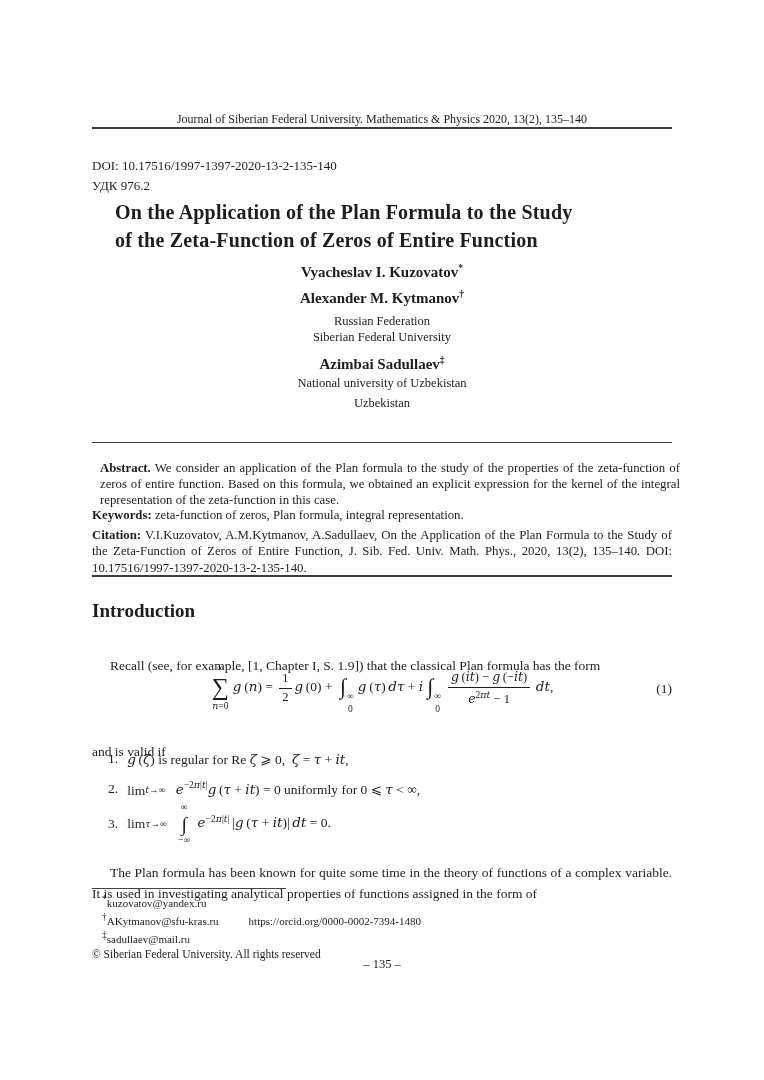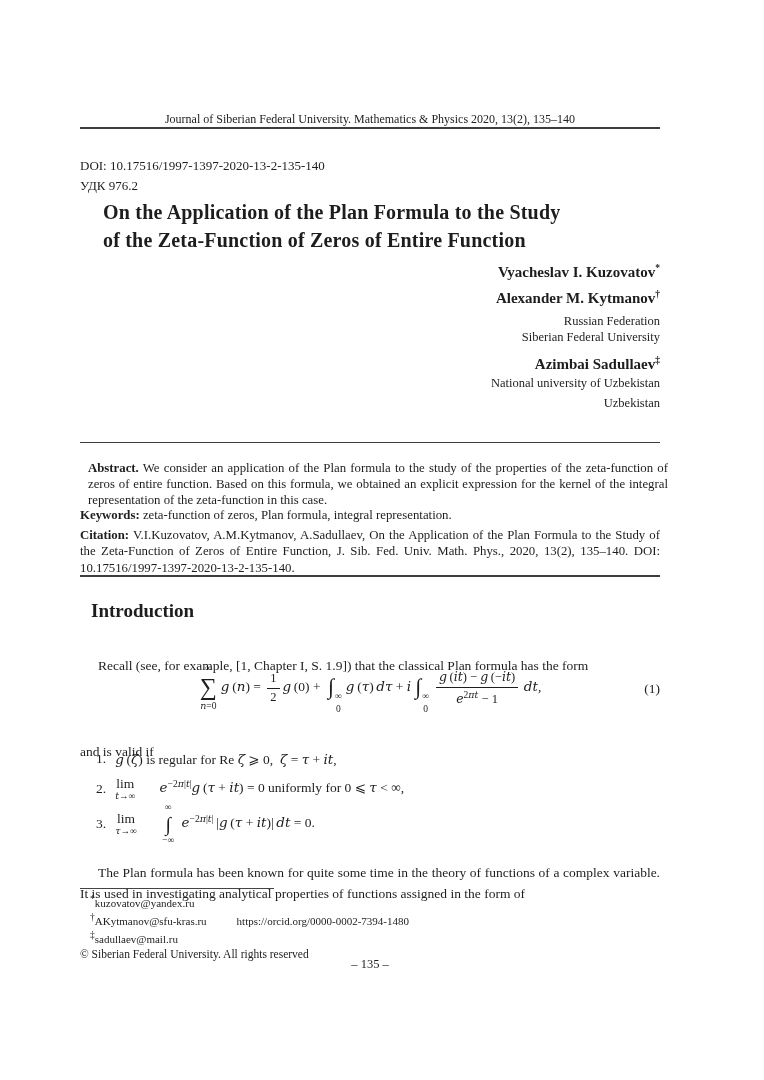--- a/index.html
+++ b/index.html
@@ -1,48 +1,48 @@
 <!DOCTYPE html>
 <html><head>
 <meta charset="utf-8">
 <style>
   html,body { margin:0; padding:0; background:#ffffff; }
   body {
     width:764px; height:1080px; position:relative; overflow:hidden;
     font-family:"Liberation Serif","DejaVu Serif",serif;
     color:#1d1d1d;
   }
-  .content { position:absolute; left:80px; top:0; width:580px; height:899px; }
+  .content { position:absolute; left:92px; top:0; width:580px; height:899px; }
   .abs { position:absolute; left:0; width:100%; }
 
   .journal-line { top:112px; text-align:center; font-size:12px; color:#222; }
   .rule { border:none; border-top:2px solid #3d3d3d; margin:0; }
   .rule-header { top:127px; }
   .rule-mid { top:442px; border-top-width:1.5px; }
   .rule-citation { top:575px; }
 
   .doi-line { top:158px; font-size:13px; }
   .udk-line { top:178px; font-size:13px; }
 
   .paper-title { top:198px; font-size:20px; font-weight:bold; line-height:28px; letter-spacing:0.2px;margin-left:23px; }
 
-  .authors { top:257px; text-align:right; }
+  .authors { top:257px; text-align:center; }
   .author-name { font-size:15px; font-weight:bold; line-height:22px; }
   .author-affil { font-size:12.5px; line-height:16px; color:#222; }
   .gap-sm { margin-top:4px; }
   .authors sup, .fn-line sup { font-size:9.5px; }
 
   .received-line { top:426px; text-align:center; font-size:12px; }
 
   .meta-para { font-size:12.8px; line-height:16.2px; text-align:justify; }
   .abstract-para { top:447px;margin-left:8px; }
   .keywords-para { top:494px; }
   .citation-para { top:514px; line-height:16.6px; }
 
-  .section-heading { top:600px; font-size:19px; font-weight:bold;margin-left:11px; }
+  .section-heading { top:600px; font-size:19px; font-weight:bold; }
 
   .body-para { font-size:13.5px; line-height:21.5px; text-align:justify; }
   .intro-para1 { top:641px; text-indent:18px; }
   .valid-if { top:727px; }
   .final-para { top:848px; text-indent:18px; }
 
   .eq-row { top:660px; height:58px; display:flex; justify-content:center; align-items:center; font-size:13.5px; }
   .eq-num { position:absolute; right:0; top:21px; }
 
   .cond-item { display:flex; align-items:center; font-size:13.5px; padding-left:16px; box-sizing:border-box; }
@@ -55,21 +55,21 @@
   .eq-body i, .cond-body i { font-family:"DejaVu Serif","Liberation Serif",serif; }
   .bigop { display:inline-flex; flex-direction:column; align-items:center; line-height:1; vertical-align:middle; margin:0 4px 0 1px; }
   .bigop .blim { font-size:9.5px; line-height:1.25; font-style:normal; }
   .bigop .bsym { font-size:24px; line-height:1.05; }
   .bigop.intop .bsym { font-size:20px; }
   .frac { display:inline-flex; flex-direction:column; align-items:center; vertical-align:middle; margin:0 3px; font-size:12.5px; line-height:1.25; }
   .fnum { border-bottom:1px solid #1d1d1d; padding:0 3px 1px; }
   .fden { padding-top:1px; }
   .intsym { font-size:22px; vertical-align:-3px; margin-left:4px; line-height:1; }
   .intlims { display:inline-flex; flex-direction:column; align-items:center; font-size:9.5px; line-height:1.3; vertical-align:-8px; margin:0 4px 0 1px; }
-  .limop { display:inline-flex; flex-direction:column; align-items:center; line-height:1.15; vertical-align:middle; margin-right:21px; }
+  .limop { display:inline-flex; align-items:center; line-height:1.15; vertical-align:middle; margin-right:7px; }
   .limop .limsub { font-size:9.5px; }
   .eq-body sup, .cond-body sup { font-size:9.5px; }
 
   .fn-block { top:888px; font-size:11px; line-height:12.5px; }
   .fn-rule { width:194px; border:none; border-top:1px solid #444; margin:0 0 4px 0; }
   .fn-line { padding-left:10px; margin-top:2px; }
   .fn-extra { margin-left:30px; }
   .copyright-line { margin-top:3px; font-size:11.5px; padding-left:0; }
   .page-num { top:957px; text-align:center; font-size:12.5px; }
 </style>

